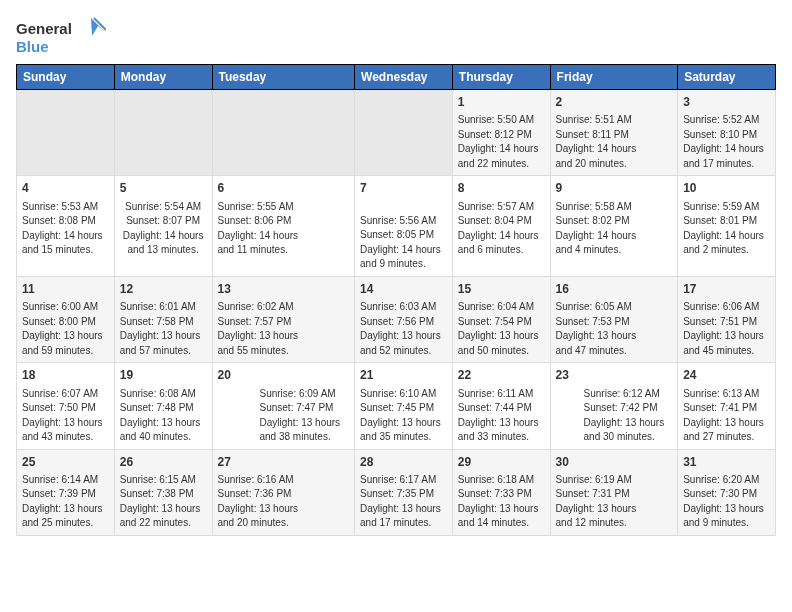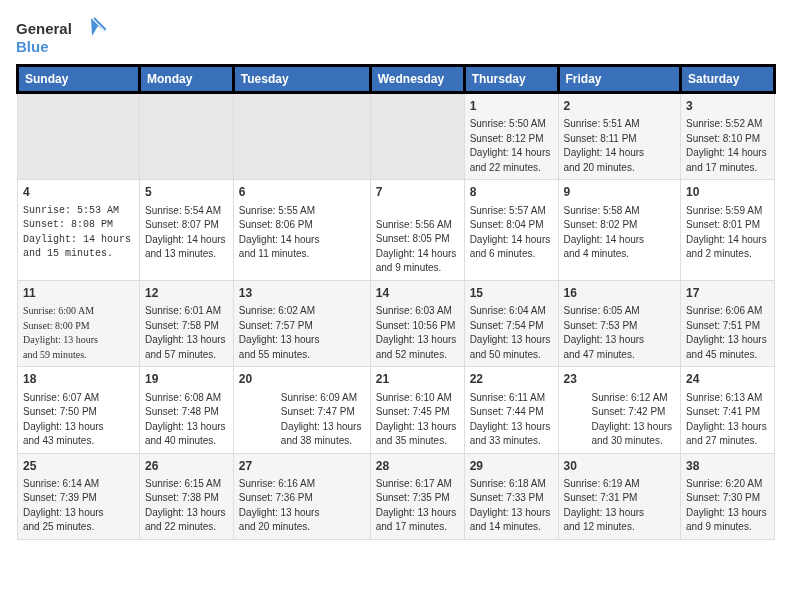--- a/index.html
+++ b/index.html
@@ -40,21 +40,21 @@
       border-collapse: collapse;
       font-size: 11px;
     }
     thead tr th {
       background: #3a6fba;
       color: #fff;
       text-align: left;
       padding: 5px 6px;
       font-size: 12px;
       font-weight: bold;
-      border: 3px solid #000000;
+      border: 1px solid #000000;
     }
     tbody tr {
       vertical-align: top;
     }
     tbody tr:nth-child(odd) {
       background: #f5f5f5;
     }
     tbody tr:nth-child(even) {
       background: #ffffff;
     }
@@ -135,28 +135,28 @@
           <span class="day-number">3</span>
           <div class="cell-content" style="white-space: pre-line;">Sunrise: 5:52 AM
 Sunset: 8:10 PM
 Daylight: 14 hours
 and 17 minutes.</div>
         </td>
       </tr>
       <tr>
         <td>
           <span class="day-number">4</span>
-          <div class="cell-content" style="white-space: pre-line; font-family: Liberation Mono, monospace;">Sunrise: 5:53 AM
+          <div class="cell-content" style="white-space: pre-line;">Sunrise: 5:53 AM
 Sunset: 8:08 PM
 Daylight: 14 hours
 and 15 minutes.</div>
         </td>
         <td>
           <span class="day-number">5</span>
-          <div class="cell-content" style="white-space: pre-line;">Sunrise: 5:54 AM
+          <div class="cell-content" style="white-space: pre-line; text-align: center;">Sunrise: 5:54 AM
 Sunset: 8:07 PM
 Daylight: 14 hours
 and 13 minutes.</div>
         </td>
         <td>
           <span class="day-number">6</span>
           <div class="cell-content" style="white-space: pre-line;">Sunrise: 5:55 AM
 Sunset: 8:06 PM
 Daylight: 14 hours
 and 11 minutes.</div>
@@ -186,21 +186,21 @@
           <span class="day-number">10</span>
           <div class="cell-content" style="white-space: pre-line;">Sunrise: 5:59 AM
 Sunset: 8:01 PM
 Daylight: 14 hours
 and 2 minutes.</div>
         </td>
       </tr>
       <tr>
         <td>
           <span class="day-number">11</span>
-          <div class="cell-content" style="white-space: pre-line; font-family: Liberation Serif, serif;">Sunrise: 6:00 AM
+          <div class="cell-content" style="white-space: pre-line;">Sunrise: 6:00 AM
 Sunset: 8:00 PM
 Daylight: 13 hours
 and 59 minutes.</div>
         </td>
         <td>
           <span class="day-number">12</span>
           <div class="cell-content" style="white-space: pre-line;">Sunrise: 6:01 AM
 Sunset: 7:58 PM
 Daylight: 13 hours
 and 57 minutes.</div>
@@ -208,21 +208,21 @@
         <td>
           <span class="day-number">13</span>
           <div class="cell-content" style="white-space: pre-line;">Sunrise: 6:02 AM
 Sunset: 7:57 PM
 Daylight: 13 hours
 and 55 minutes.</div>
         </td>
         <td>
           <span class="day-number">14</span>
           <div class="cell-content" style="white-space: pre-line;">Sunrise: 6:03 AM
-Sunset: 10:56 PM
+Sunset: 7:56 PM
 Daylight: 13 hours
 and 52 minutes.</div>
         </td>
         <td>
           <span class="day-number">15</span>
           <div class="cell-content" style="white-space: pre-line;">Sunrise: 6:04 AM
 Sunset: 7:54 PM
 Daylight: 13 hours
 and 50 minutes.</div>
         </td>
@@ -329,21 +329,21 @@
 and 14 minutes.</div>
         </td>
         <td>
           <span class="day-number">30</span>
           <div class="cell-content" style="white-space: pre-line;">Sunrise: 6:19 AM
 Sunset: 7:31 PM
 Daylight: 13 hours
 and 12 minutes.</div>
         </td>
         <td>
-          <span class="day-number">38</span>
+          <span class="day-number">31</span>
           <div class="cell-content" style="white-space: pre-line;">Sunrise: 6:20 AM
 Sunset: 7:30 PM
 Daylight: 13 hours
 and 9 minutes.</div>
         </td>
       </tr>
     </tbody>
 </table>
 
 </body></html>

